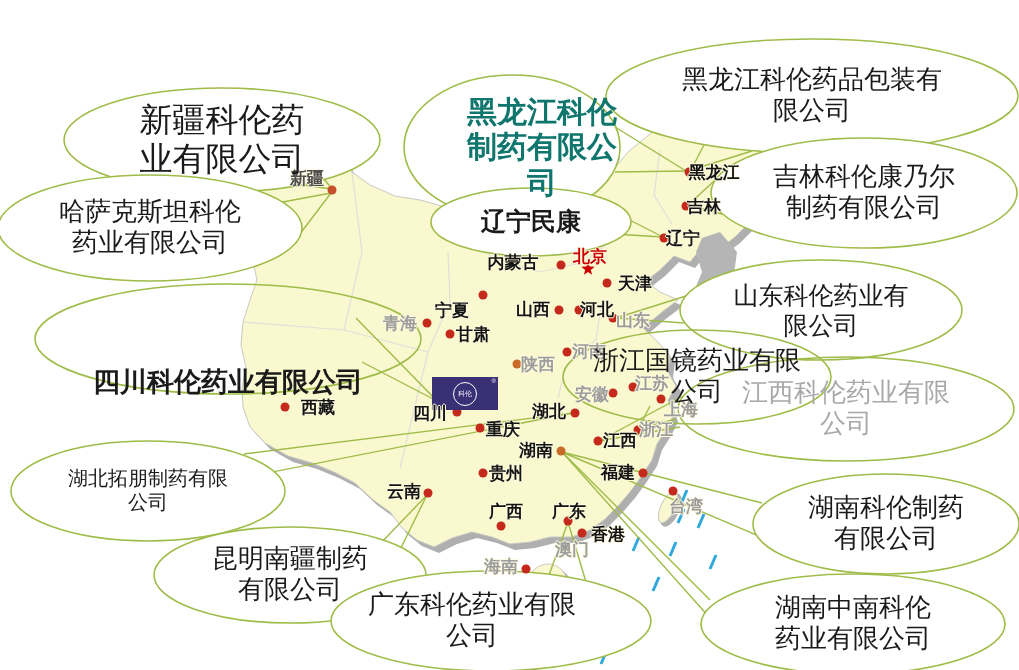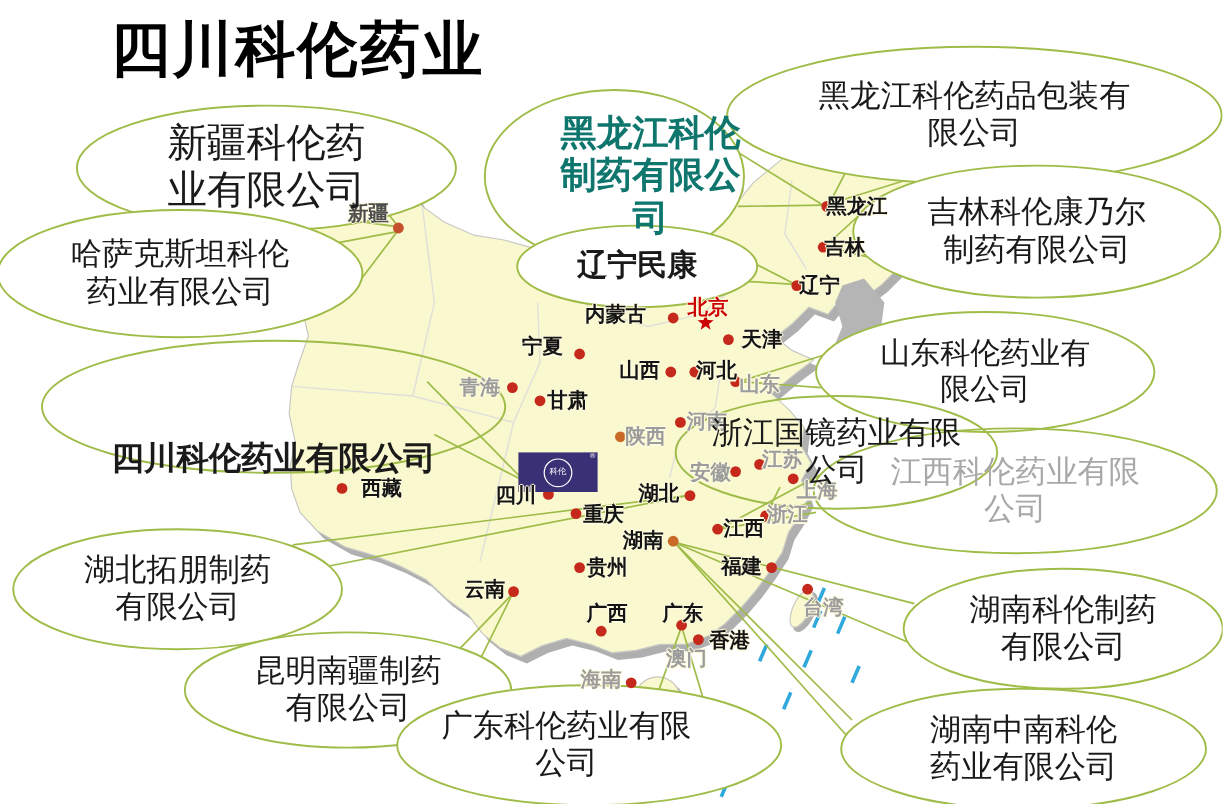--- a/index.html
+++ b/index.html
@@ -125,30 +125,29 @@
       <circle cx="598" cy="441" r="4.5" fill="#C5291B"></circle>
       <circle cx="643" cy="473" r="4.5" fill="#C5291B"></circle>
       <circle cx="483" cy="473" r="4.5" fill="#C5291B"></circle>
       <circle cx="428" cy="493" r="4.5" fill="#C5291B"></circle>
       <circle cx="501" cy="526" r="4.5" fill="#C5291B"></circle>
       <circle cx="568" cy="521" r="4.5" fill="#C5291B"></circle>
       <circle cx="582" cy="533" r="4.5" fill="#C5291B"></circle>
       <circle cx="526" cy="569" r="4.5" fill="#C5291B"></circle>
       <circle cx="673" cy="491" r="4.5" fill="#C5291B"></circle>
     </svg>
-  <h1 id="page-title">四川科伦药业</h1>
   <div id="labels">
       <span class="map-label dark" style="left: 307px; top: 178px;">新疆</span>
       <span class="map-label black" style="left: 714px; top: 172px;">黑龙江</span>
       <span class="map-label black" style="left: 704px; top: 206px;">吉林</span>
       <span class="map-label black" style="left: 683px; top: 238px;">辽宁</span>
       <span class="map-label red" style="left: 590px; top: 256px;">北京</span>
       <span class="map-label black" style="left: 635px; top: 283px;">天津</span>
       <span class="map-label black" style="left: 513px; top: 262px;">内蒙古</span>
-      <span class="map-label black" style="left: 452px; top: 289px;">宁夏</span>
+      <span class="map-label black" style="left: 452px; top: 310px;">宁夏</span>
       <span class="map-label black" style="left: 533px; top: 309px;">山西</span>
       <span class="map-label black" style="left: 597px; top: 309px;">河北</span>
       <span class="map-label gray" style="left: 633px; top: 320px;">山东</span>
       <span class="map-label gray" style="left: 400px; top: 323px;">青海</span>
       <span class="map-label black" style="left: 473px; top: 334px;">甘肃</span>
       <span class="map-label gray" style="left: 538px; top: 364px;">陕西</span>
       <span class="map-label gray" style="left: 589px; top: 351px;">河南</span>
       <span class="map-label gray" style="left: 652px; top: 383px;">江苏</span>
       <span class="map-label gray" style="left: 592px; top: 394px;">安徽</span>
       <span class="map-label gray" style="left: 681px; top: 409px;">上海</span>
@@ -173,21 +172,21 @@
       <div class="callout-text bold" style="left: 542px; top: 147px; width: 170px; font-size: 30px; color: #0f766e;">黑龙江科伦制药有限公司</div>
       <div class="callout-text" style="left: 812px; top: 96px; width: 270px; font-size: 26px; color: rgb(26, 26, 26);">黑龙江科伦药品包装有限公司</div>
       <div class="callout-text" style="left: 864px; top: 193px; width: 190px; font-size: 26px; color: rgb(26, 26, 26);">吉林科伦康乃尔制药有限公司</div>
       <div class="callout-text bold" style="left: 531px; top: 222px; width: 130px; font-size: 25px; color: rgb(26, 26, 26);">辽宁民康</div>
       <div class="callout-text" style="left: 821px; top: 310px; width: 185px; font-size: 25px; color: rgb(26, 26, 26);">山东科伦药业有限公司</div>
       <div class="callout-text" style="left: 697px; top: 377px; width: 215px; font-size: 26px; color: rgb(26, 26, 26);">浙江国镜药业有限公司</div>
       <div class="callout-text" style="left: 846px; top: 409px; width: 215px; font-size: 26px; color: rgb(168, 168, 168);">江西科伦药业有限公司</div>
       <div class="callout-text" style="left: 886px; top: 524px; width: 170px; font-size: 26px; color: rgb(26, 26, 26);">湖南科伦制药有限公司</div>
       <div class="callout-text" style="left: 853px; top: 624px; width: 170px; font-size: 26px; color: rgb(26, 26, 26);">湖南中南科伦药业有限公司</div>
       <div class="callout-text bold" style="left: 228px; top: 339px; width: 290px; font-size: 27px; color: rgb(26, 26, 26); margin-top: 44px;">四川科伦药业有限公司</div>
-      <div class="callout-text" style="left: 148px; top: 491px; width: 170px; font-size: 26px; color: rgb(26, 26, 26);">湖北拓朋制药有限公司</div>
+      <div class="callout-text" style="left: 148px; top: 491px; width: 170px; font-size: 20px; color: rgb(26, 26, 26);">湖北拓朋制药有限公司</div>
       <div class="callout-text" style="left: 290px; top: 575px; width: 170px; font-size: 26px; color: rgb(26, 26, 26);">昆明南疆制药有限公司</div>
       <div class="callout-text" style="left: 472px; top: 621px; width: 220px; font-size: 26px; color: rgb(26, 26, 26);">广东科伦药业有限公司</div>
     </div>
   <div id="logo">
     <div class="emblem">科伦</div>
     <span class="reg">®</span>
   </div>
 </div>
 
 </body></html>

